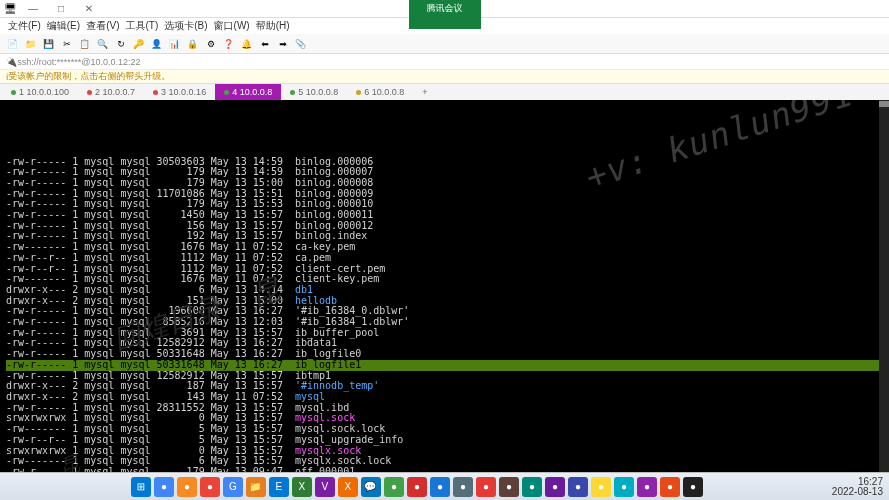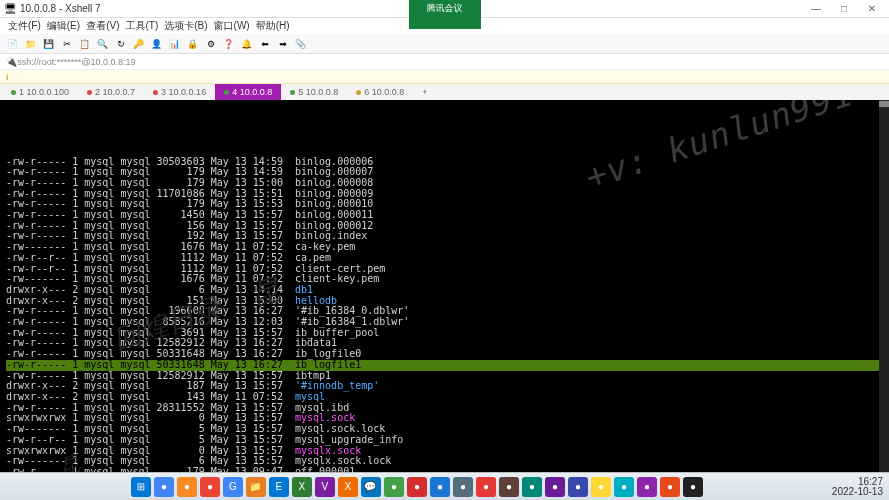--- a/index.html
+++ b/index.html
@@ -35,21 +35,20 @@
 .taskbar{position:absolute;bottom:0;left:0;right:0;height:28px;background:linear-gradient(#e8eef4,#d8e0ea);display:flex;align-items:center;padding:0 6px;gap:4px;border-top:1px solid #bbb}
 .taskbar .apps{display:flex;gap:3px;flex:1;justify-content:center}
 .app{width:20px;height:20px;border-radius:3px;display:flex;align-items:center;justify-content:center;font-size:10px;color:#fff}
 .clock{text-align:right;font-size:10px;color:#333;line-height:10px;margin-left:auto}
 </style>
 </head>
 <body>
 
 <div class="title-bar">
   <span class="icon">🖥</span>
-  <span class="title">10.0.0.8 - Xshell 7</span>
   <span class="center-badge">腾讯会议</span>
   <div class="win-controls">
     <span>—</span>
     <span>□</span>
     <span>✕</span>
   </div>
 </div>
 
 <div class="menu-bar" id="menu-bar">
     <span>文件(F)</span>
@@ -76,25 +75,26 @@
     <span class="tb-btn">⚙</span>
     <span class="tb-btn">❓</span>
     <span class="tb-btn">🔔</span>
     <span class="tb-btn">⬅</span>
     <span class="tb-btn">➡</span>
     <span class="tb-btn">📎</span>
   </div>
 
 <div class="addr-bar">
   <span>🔌 </span>
-  <span>ssh://root:*******@10.0.0.8:19</span>
+  <span>ssh://root:*******@10.0.0.12:22</span>
 </div>
 
 <div class="hint-bar">
   <span>ℹ </span>
+  <span>受该帐户的限制，点击右侧的帮头升级。</span>
 </div>
 
 <div class="tabs" id="tabs">
     <div class="tab"><span class="dot g"></span>1 10.0.0.100</div>
     <div class="tab"><span class="dot r"></span>2 10.0.0.7</div>
     <div class="tab"><span class="dot r"></span>3 10.0.0.16</div>
     <div class="tab active"><span class="dot g"></span>4 10.0.0.8</div>
     <div class="tab"><span class="dot g"></span>5 10.0.0.8</div>
     <div class="tab"><span class="dot y"></span>6 10.0.0.8</div>
     <div class="tab">+</div>
@@ -145,15 +145,15 @@
       <div class="app" style="background: rgb(106, 27, 154);">●</div>
       <div class="app" style="background: rgb(57, 73, 171);">●</div>
       <div class="app" style="background: rgb(253, 216, 53);">●</div>
       <div class="app" style="background: rgb(0, 172, 193);">●</div>
       <div class="app" style="background: rgb(142, 36, 170);">●</div>
       <div class="app" style="background: rgb(230, 74, 25);">●</div>
       <div class="app" style="background: rgb(33, 33, 33);">●</div>
     </div>
   <div class="clock">
     <div>16:27</div>
-    <div>2022-10-13</div>
+    <div>2022-08-13</div>
   </div>
 </div>
 
 </body></html>

